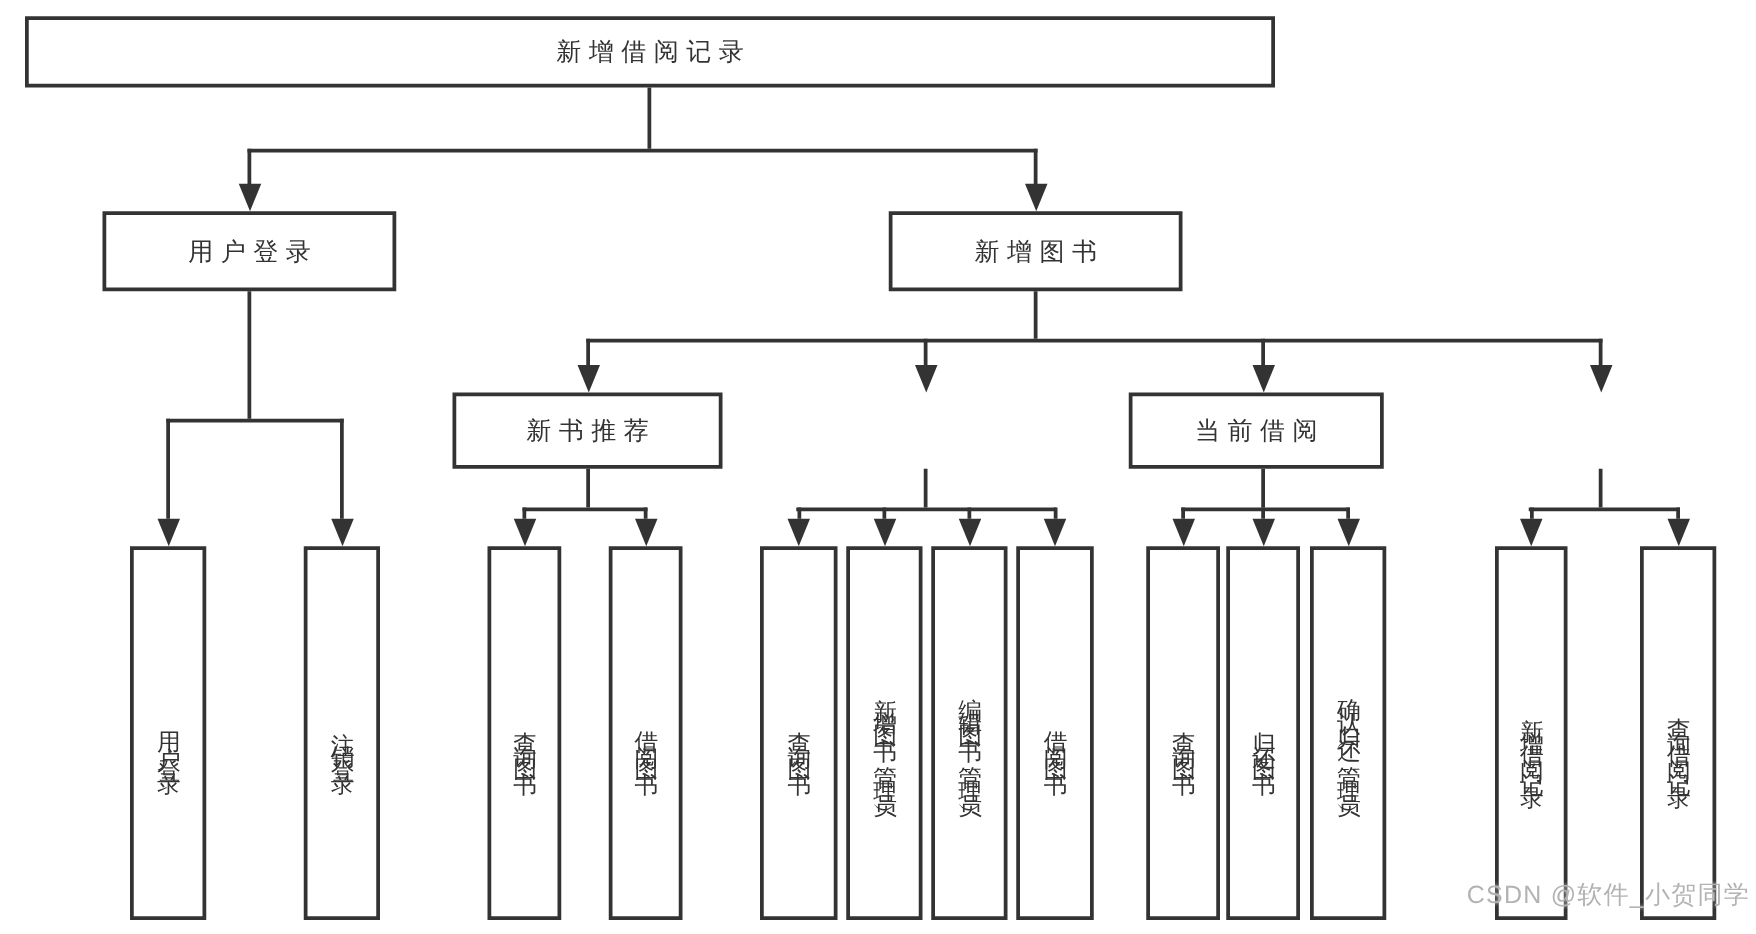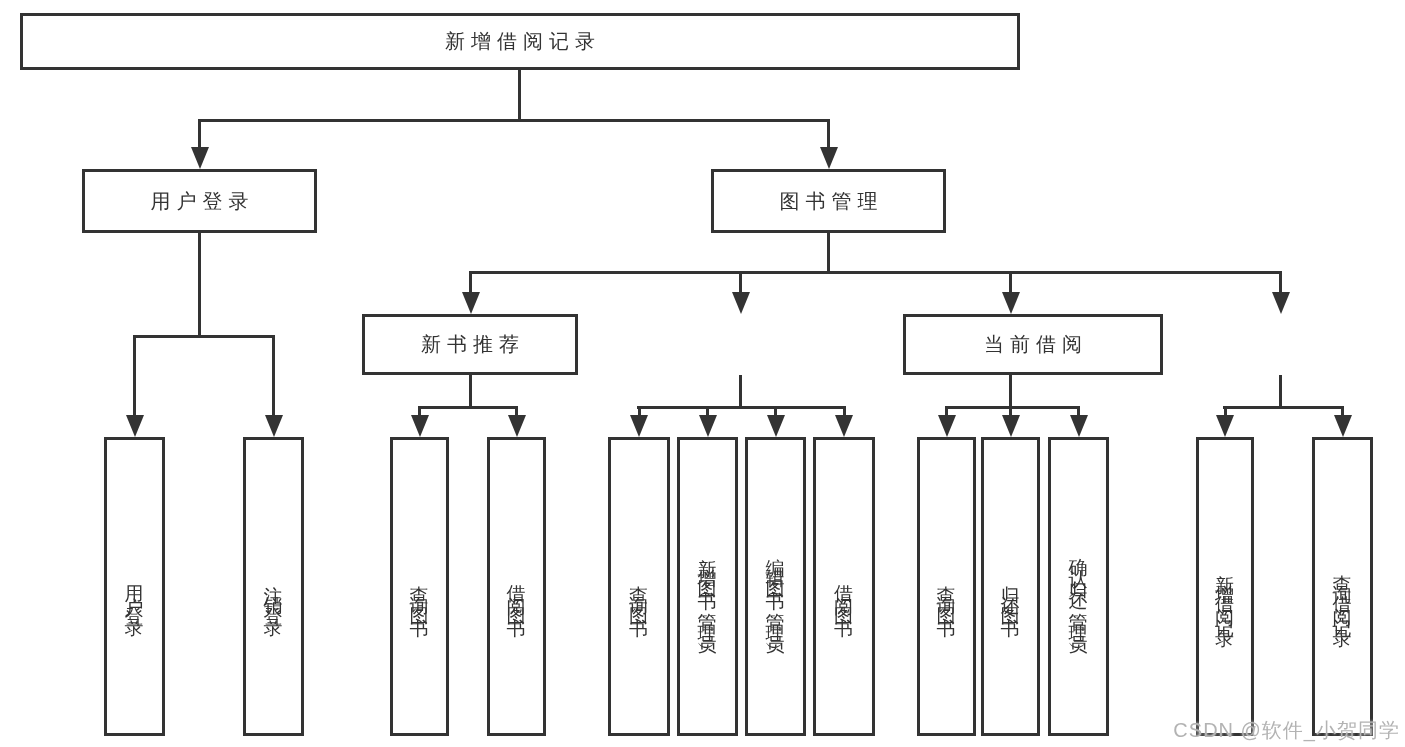--- a/index.html
+++ b/index.html
@@ -19,21 +19,21 @@
     font-size:19px; letter-spacing:11px; line-height:1;
     white-space:nowrap; padding-top:11px; color:#333333;
   }
   .ln { position:absolute; background:#333333; }
   .arr {
     position:absolute; width:0; height:0;
     border-left:9px solid transparent; border-right:9px solid transparent;
     border-top:22px solid #333333;
   }
   .watermark {
-    position:absolute; right:5px; bottom:3px;
+    position:absolute; right:5px; bottom:18px;
     font-size:20px; color:#b3b3b3; letter-spacing:1px;
     text-shadow:0 0 3px rgba(255,255,255,0.9);
     z-index:5; white-space:nowrap;
   }
 </style>
 </head>
 <body>
 
 <div class="canvas">
 
@@ -45,21 +45,21 @@
   <div class="ln" style="left:198px; top:119px; width:632px; height:3px;"></div>
   <div class="ln" style="left:198px; top:119px; width:3px; height:29px;"></div>
   <div class="arr" style="left:191px; top:147px;"></div>
   <div class="ln" style="left:827px; top:119px; width:3px; height:29px;"></div>
   <div class="arr" style="left:820px; top:147px;"></div>
 
   <div class="box hlabel" style="left:82px; top:169px; width:235px; height:64px;">
     <span>用户登录</span>
   </div>
   <div class="box hlabel" style="left:711px; top:169px; width:235px; height:64px;">
-    <span>图书管理</span>
+    <span>新增图书</span>
   </div>
 
   <div class="ln" style="left:198px; top:233px; width:3px; height:102px;"></div>
   <div class="ln" style="left:133px; top:335px; width:142px; height:3px;"></div>
   <div class="ln" style="left:133px; top:335px; width:3px; height:80px;"></div>
   <div class="arr" style="left:126px; top:415px;"></div>
   <div class="ln" style="left:272px; top:335px; width:3px; height:80px;"></div>
   <div class="arr" style="left:265px; top:415px;"></div>
 
   <div class="ln" style="left:827px; top:233px; width:3px; height:38px;"></div>
@@ -69,21 +69,21 @@
   <div class="ln" style="left:739px; top:271px; width:3px; height:21px;"></div>
   <div class="arr" style="left:732px; top:292px;"></div>
   <div class="ln" style="left:1009px; top:271px; width:3px; height:21px;"></div>
   <div class="arr" style="left:1002px; top:292px;"></div>
   <div class="ln" style="left:1279px; top:271px; width:3px; height:21px;"></div>
   <div class="arr" style="left:1272px; top:292px;"></div>
 
   <div class="box hlabel" style="left:362px; top:314px; width:216px; height:61px;justify-content:center;">
     <span>新书推荐</span>
   </div>
-  <div class="box hlabel" style="left:903px; top:314px; width:260px; height:61px;">
+  <div class="box hlabel" style="left:903px; top:314px; width:204px; height:61px;">
     <span>当前借阅</span>
   </div>
 
   <div class="ln" style="left:469px; top:375px; width:3px; height:31px;"></div>
   <div class="ln" style="left:418px; top:406px; width:100px; height:3px;"></div>
   <div class="ln" style="left:418px; top:406px; width:3px; height:9px;"></div>
   <div class="arr" style="left:411px; top:415px;"></div>
   <div class="ln" style="left:515px; top:406px; width:3px; height:9px;"></div>
   <div class="arr" style="left:508px; top:415px;"></div>
 

